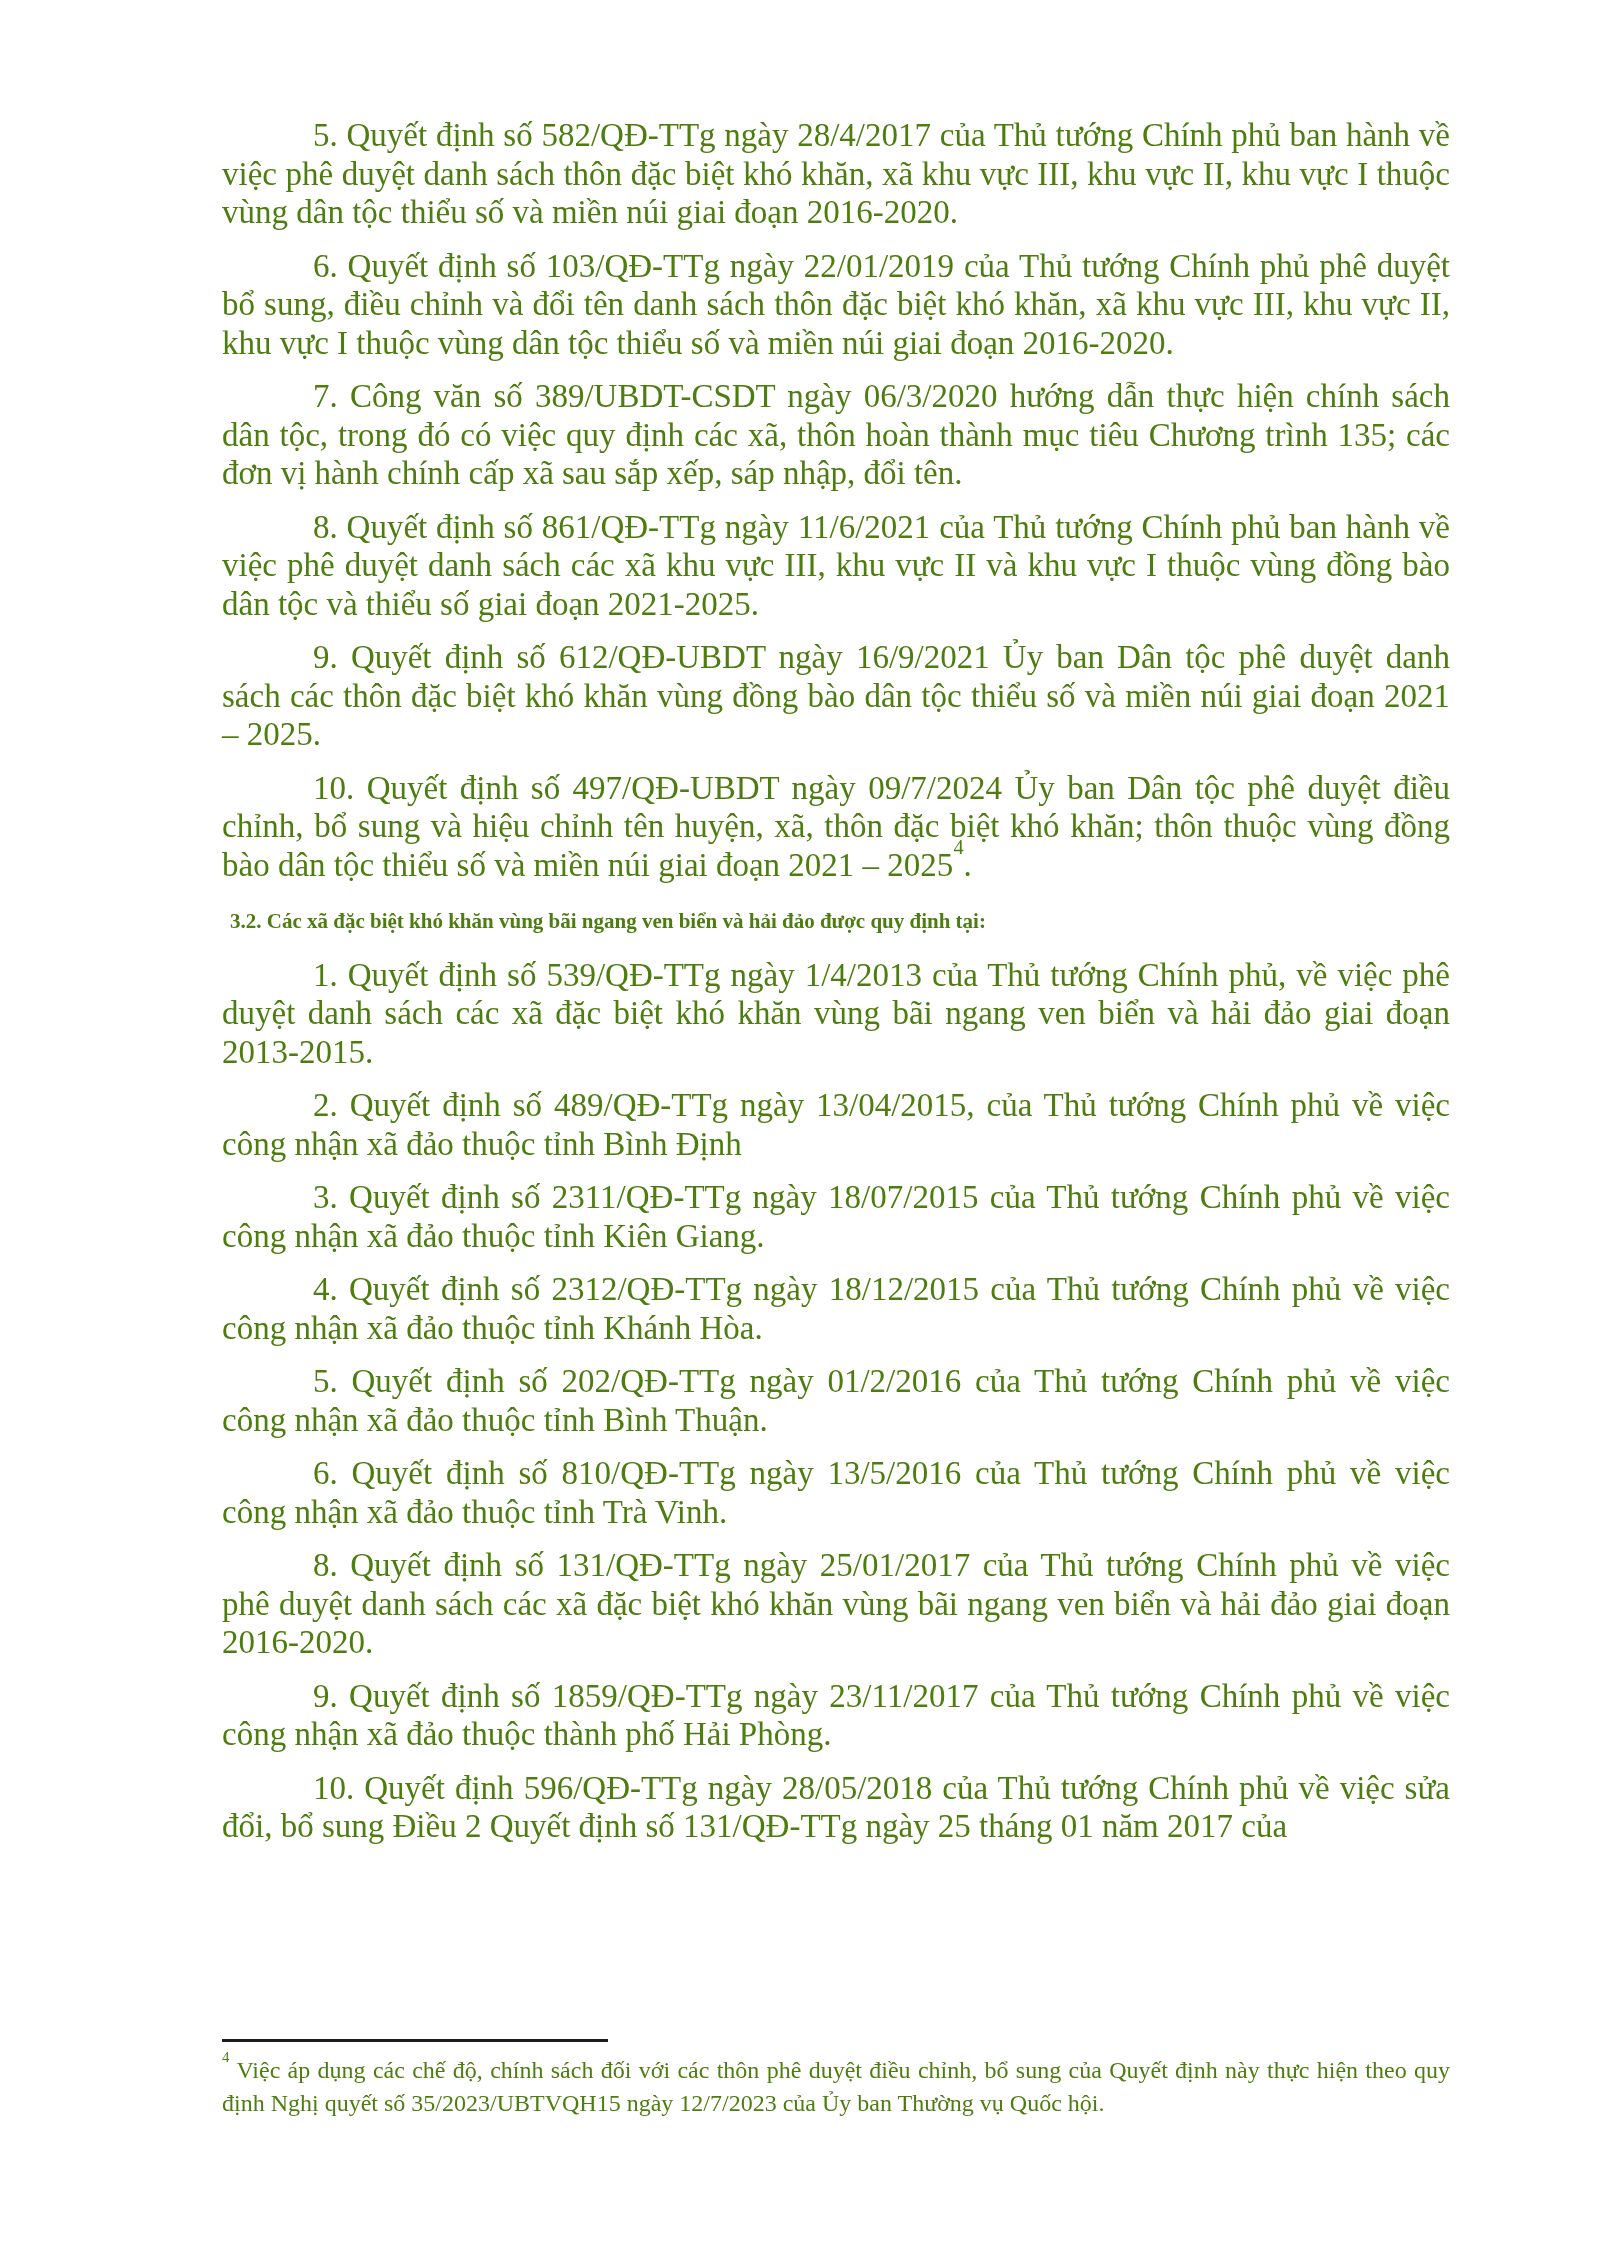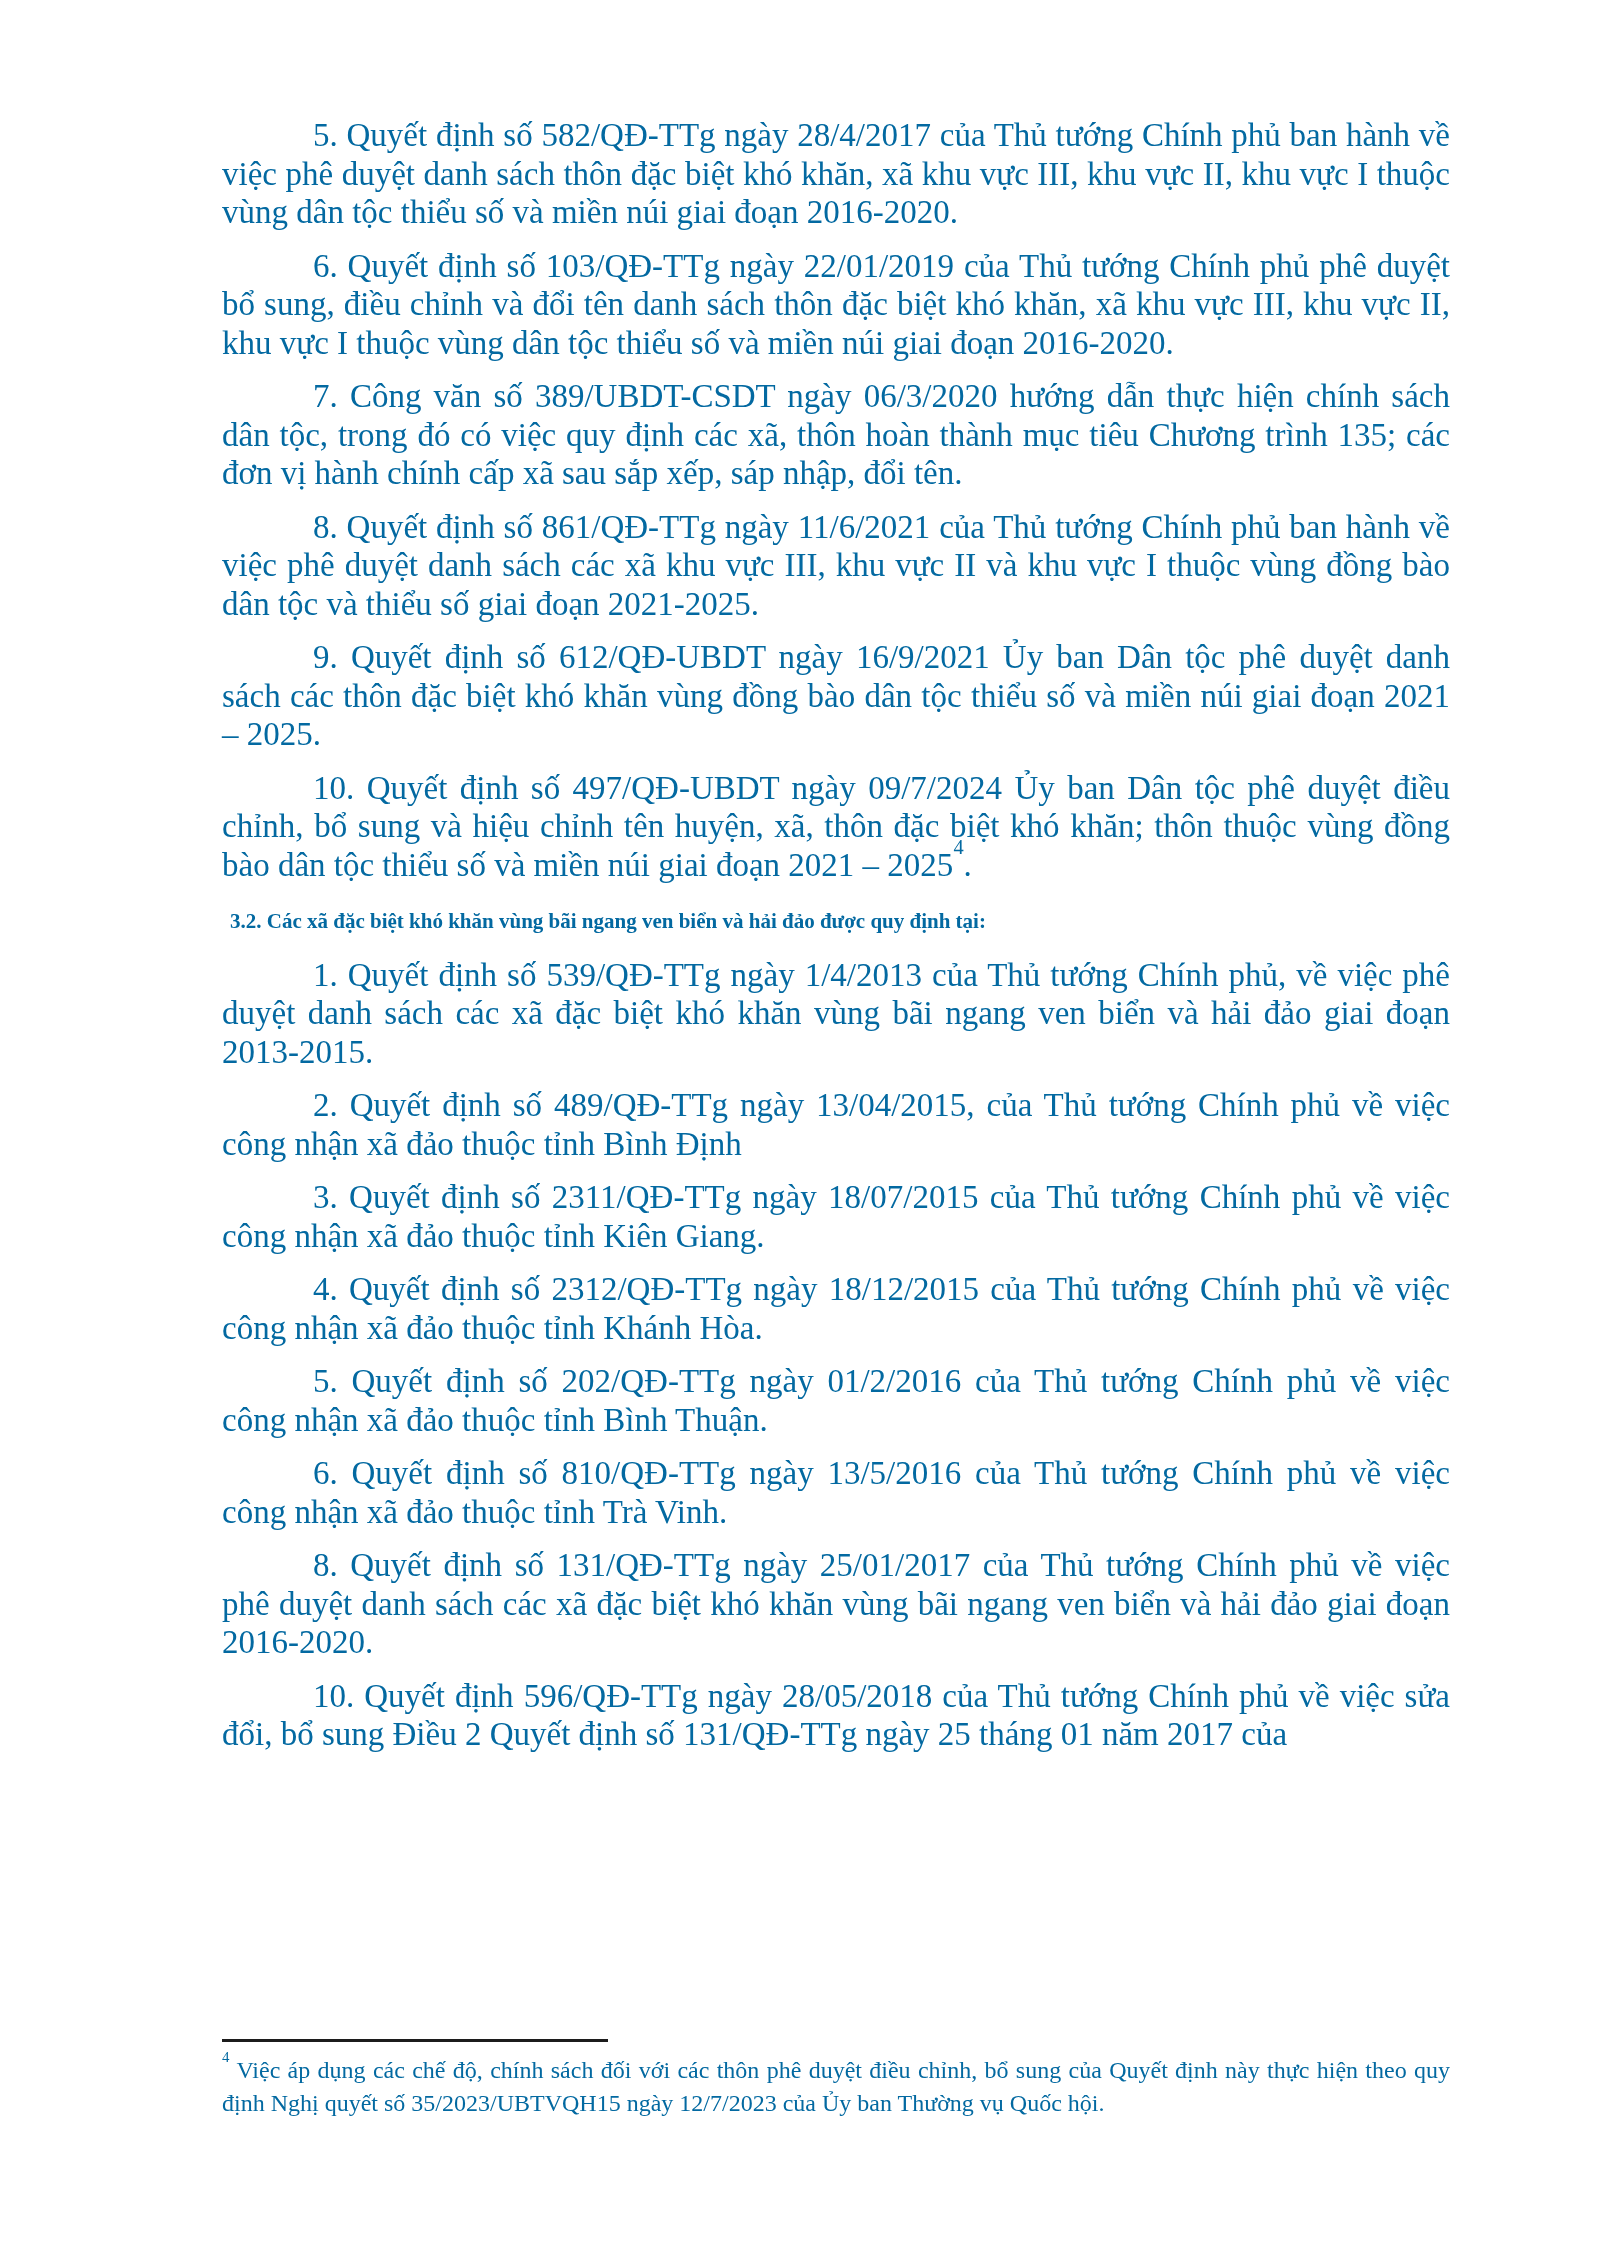--- a/index.html
+++ b/index.html
@@ -7,21 +7,21 @@
     padding: 0;
     background: #ffffff;
   }
   .page {
     position: relative;
     width: 1600px;
     height: 2263px;
     background: #ffffff;
     overflow: hidden;
     font-family: "Liberation Serif", "DejaVu Serif", serif;
-    color: #0369a1;
+    color: #4d7c0f;
   }
   .main-text {
     position: absolute;
     left: 222px;
     top: 116px;
     width: 1228px;
     font-size: 33px;
     line-height: 38.5px;
     text-align: justify;
   }
@@ -96,20 +96,21 @@
 
     <p class="para">4. Quyết định số 2312/QĐ-TTg ngày 18/12/2015 của Thủ tướng Chính phủ về việc công nhận xã đảo thuộc tỉnh Khánh Hòa.</p>
 
     <p class="para">5. Quyết định số 202/QĐ-TTg ngày 01/2/2016 của Thủ tướng Chính phủ về việc công nhận xã đảo thuộc tỉnh Bình Thuận.</p>
 
     <p class="para">6. Quyết định số 810/QĐ-TTg ngày 13/5/2016 của Thủ tướng Chính phủ về việc công nhận xã đảo thuộc tỉnh Trà Vinh.</p>
 
 
     <p class="para">8. Quyết định số 131/QĐ-TTg ngày 25/01/2017 của Thủ tướng Chính phủ về việc phê duyệt danh sách các xã đặc biệt khó khăn vùng bãi ngang ven biển và hải đảo giai đoạn 2016-2020.</p>
 
+    <p class="para">9. Quyết định số 1859/QĐ-TTg ngày 23/11/2017 của Thủ tướng Chính phủ về việc công nhận xã đảo thuộc thành phố Hải Phòng.</p>
 
     <p class="para">10. Quyết định 596/QĐ-TTg ngày 28/05/2018 của Thủ tướng Chính phủ về việc sửa đổi, bổ sung Điều 2 Quyết định số 131/QĐ-TTg ngày 25 tháng 01 năm 2017 của</p>
 
   </div>
 
   <div class="footnote-area">
     <div class="fn-rule"></div>
     <p class="fn-text"><sup class="fn-ref">4</sup><span>Việc áp dụng các chế độ, chính sách đối với các thôn phê duyệt điều chỉnh, bổ sung của Quyết định này thực hiện theo quy định Nghị quyết số 35/2023/UBTVQH15 ngày 12/7/2023 của Ủy ban Thường vụ Quốc hội.</span></p>
   </div>
 

